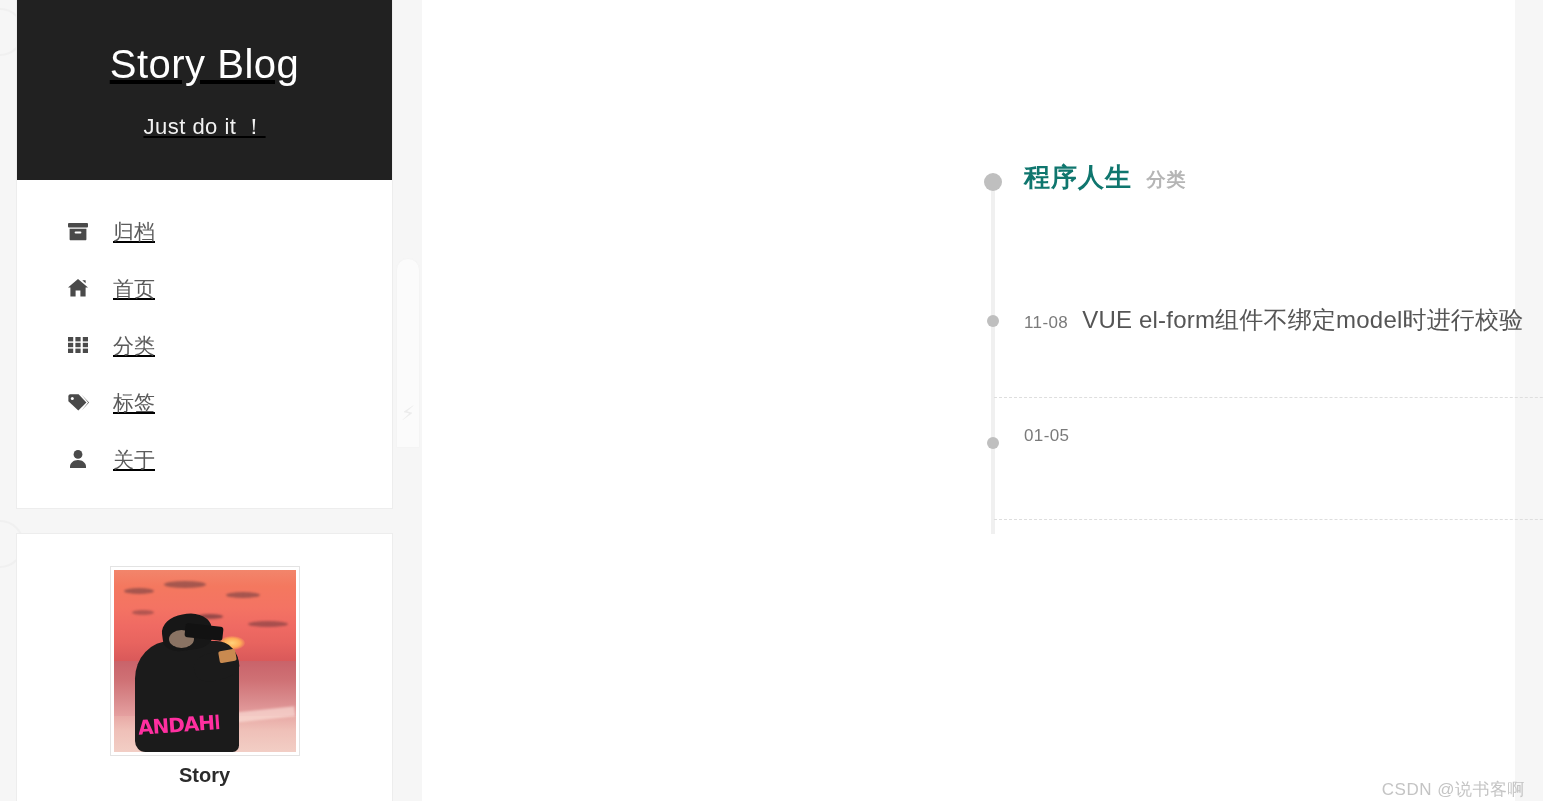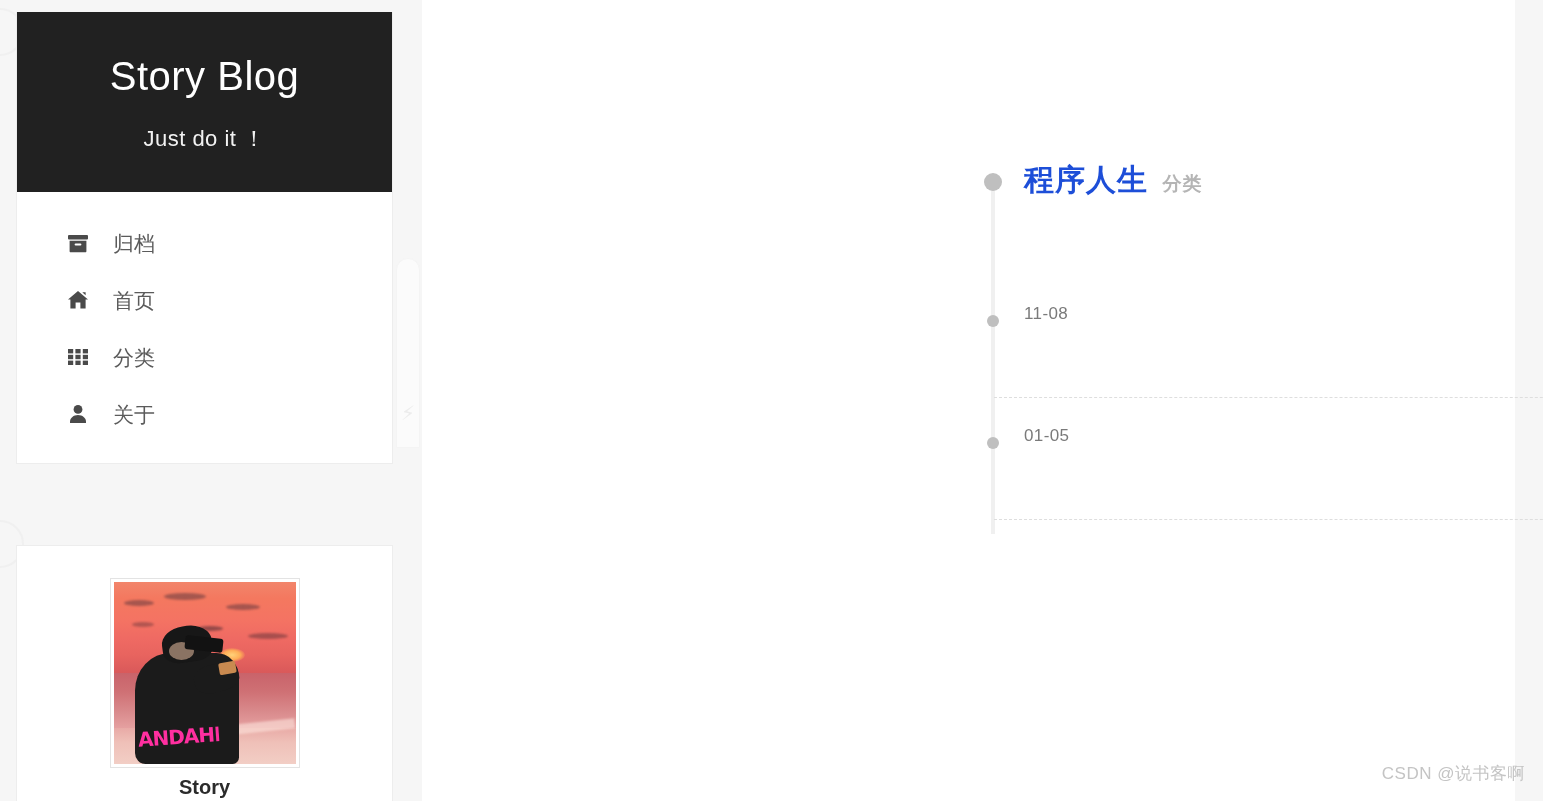--- a/index.html
+++ b/index.html
@@ -39,22 +39,23 @@
     top: 0;
     width: 1093px;
     height: 801px;
     background: #ffffff;
   }
 
   
   #sidebar {
     position: absolute;
     left: 16px;
-    top: 12px;
+    top: 0;
     width: 377px;
+    text-decoration: underline;
   }
 
   #profile-card-top {
     width: 377px;
     background: #ffffff;
     border: 1px solid #ededed;
     border-top: none;
     box-sizing: border-box;
   }
 
@@ -276,23 +277,23 @@
   }
 
   
   #tl-category {
     height: 140px;
   }
   #tl-category .tl-dot {
     left: 0px; top: 13px; width: 18px; height: 18px;
   }
   #category-title {
-    font-size: 30px;
+    font-size: 26px;
     font-weight: 700;
-    color: #1d4ed8;
+    color: #0f766e;
     letter-spacing: 1px;
     display: inline-block;
     vertical-align: baseline;
   }
   #category-suffix {
     font-size: 19px;
     font-weight: 700;
     color: #b5b5b5;
     margin-left: 10px;
     letter-spacing: 1px;
@@ -331,21 +332,21 @@
     left: 10px;
     right: -450px;
     bottom: 24px;
     border-top: 1px dashed #dedede;
   }
 
   
   #watermark {
     position: absolute;
     right: 18px;
-    bottom: 16px;
+    bottom: 0;
     font-size: 17px;
     color: #c4c4c4;
     letter-spacing: .5px;
   }
 </style>
 </head>
 <body>
 
 <div id="page">
 
@@ -360,20 +361,21 @@
       <div class="tl-entry" id="tl-category">
         <span class="tl-dot"></span>
         <span id="category-title">程序人生</span>
         <span id="category-suffix">分类</span>
       </div>
 
       <div class="post-entry">
         <span class="tl-dot"></span>
         <div class="post-row">
           <span class="post-date">11-08</span>
+          <a class="post-title">VUE el-form组件不绑定model时进行校验</a>
         </div>
         <div class="post-sep"></div>
       </div>
 
       <div class="post-entry">
         <span class="tl-dot"></span>
         <div class="post-row">
           <span class="post-date">01-05</span>
         </div>
         <div class="post-sep"></div>
@@ -424,20 +426,30 @@
               <rect x="8.4" y="6.8" width="5.2" height="4.4"></rect>
               <rect x="15.8" y="6.8" width="5.2" height="4.4"></rect>
               <rect x="1" y="12.6" width="5.2" height="4.4"></rect>
               <rect x="8.4" y="12.6" width="5.2" height="4.4"></rect>
               <rect x="15.8" y="12.6" width="5.2" height="4.4"></rect>
             </svg>
           </span>
           <span class="nav-label">分类</span>
         </a>
 
+        <a class="nav-item">
+          <span class="nav-icon">
+            <svg width="23" height="19" viewBox="0 0 23 19" fill="currentColor">
+              <path d="M1.4 3.2 C1.4 2.1 2.2 1.3 3.3 1.3 L11.6 1.3 L19.4 9.4 L11.3 17.6 L1.4 8.2 Z"></path>
+              <circle cx="5.3" cy="5.4" r="1.5" fill="#ffffff"></circle>
+              <path d="M14.4 1.4 L22 9.4 L14.6 17.4 L21.2 9.4 Z"></path>
+            </svg>
+          </span>
+          <span class="nav-label">标签</span>
+        </a>
 
         <a class="nav-item">
           <span class="nav-icon">
             <svg width="18" height="20" viewBox="0 0 18 20" fill="currentColor">
               <circle cx="9" cy="5.4" r="4.4"></circle>
               <path d="M9 11 C13.4 11 17 13.9 17 17.6 L17 19 L1 19 L1 17.6 C1 13.9 4.6 11 9 11 Z"></path>
             </svg>
           </span>
           <span class="nav-label">关于</span>
         </a>

